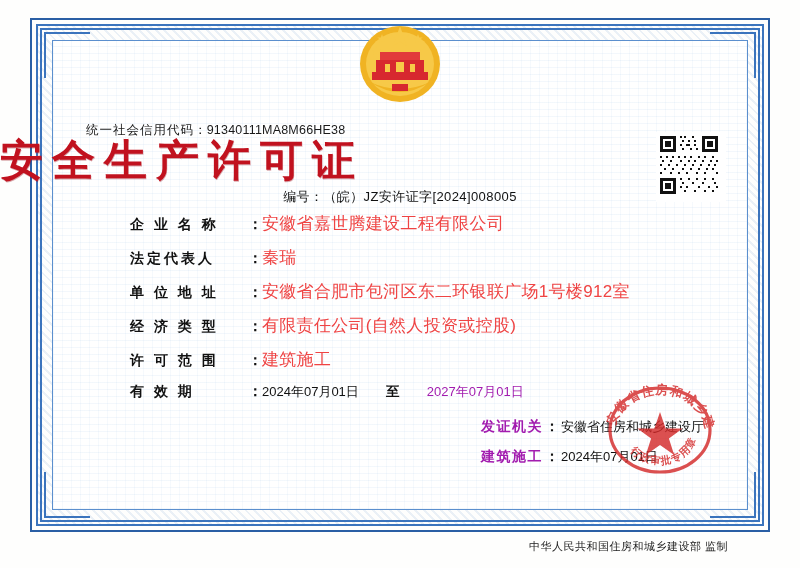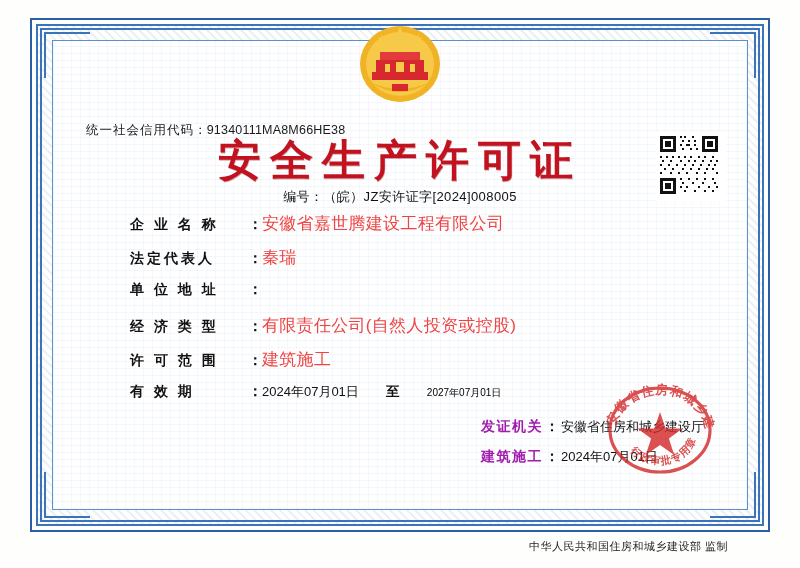--- a/index.html
+++ b/index.html
@@ -113,21 +113,21 @@
     margin-top: 8px;
   }
   .credit-code .label { letter-spacing: 1px; }
 
   
   .title {
     position: absolute;
     left: 0;
     right: 0;
     top: 132px;
-    text-align: center;
+    text-align: left;
     font-family: "DejaVu Sans", "Liberation Sans", sans-serif;
     font-size: 43px;
     font-weight: bold;
     letter-spacing: 9px;
     color: #c1121f;
     text-shadow: 0.5px 0.5px 0 rgba(150,10,20,0.35);
   }
 
   
   .serial {
@@ -189,21 +189,21 @@
 
   .valid-row .val-start { font-size: 13px; color: #111; }
   .valid-row .to {
     display: inline-block;
     width: 68px;
     text-align: center;
     font-size: 13.5px;
     font-weight: bold;
     color: #111;
   }
-  .valid-row .val-end { font-size: 10px; color: #000000; }
+  .valid-row .val-end { font-size: 13px; color: #a21caf; }
 
   
   .issuer {
     position: absolute;
     right: 96px;
     top: 418px;
     text-align: left;
   }
   .issuer .iline {
     display: flex;
@@ -393,20 +393,21 @@
       <span class="val">安徽省嘉世腾建设工程有限公司</span>
     </div>
     <div class="row">
       <span class="key">法定代表人</span>
       <span class="colon">：</span>
       <span class="val">秦瑞</span>
     </div>
     <div class="row">
       <span class="key">单 位 地 址</span>
       <span class="colon">：</span>
+      <span class="val">安徽省合肥市包河区东二环银联广场1号楼912室</span>
     </div>
     <div class="row">
       <span class="key">经 济 类 型</span>
       <span class="colon">：</span>
       <span class="val">有限责任公司(自然人投资或控股)</span>
     </div>
     <div class="row">
       <span class="key">许 可 范 围</span>
       <span class="colon">：</span>
       <span class="val">建筑施工</span>

